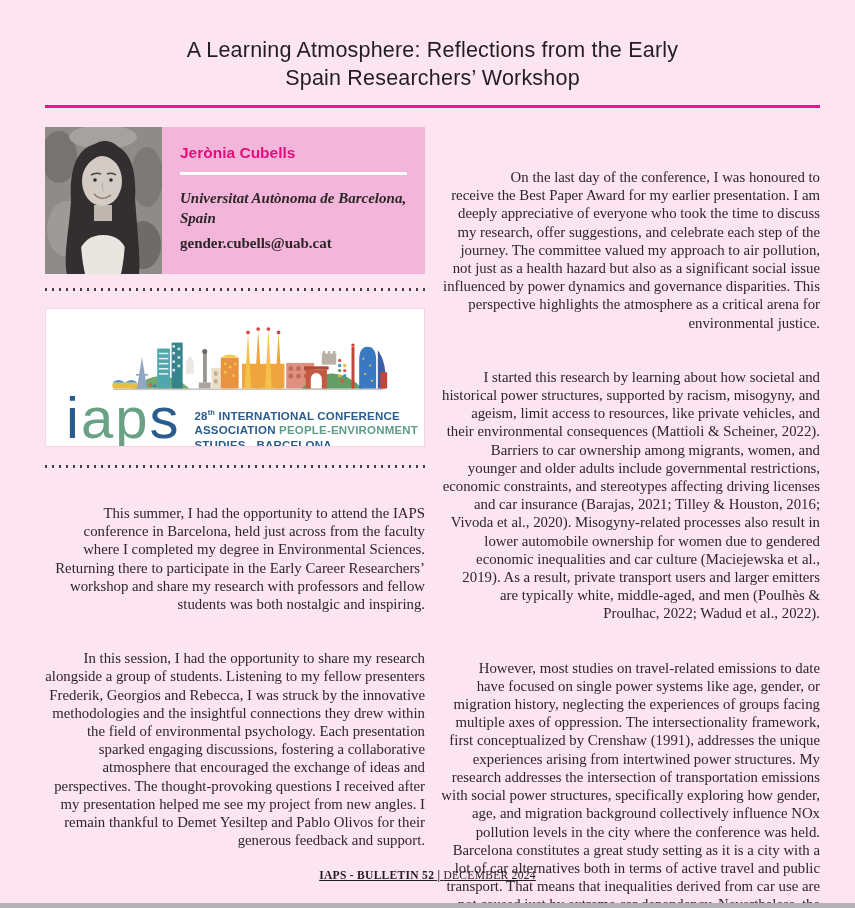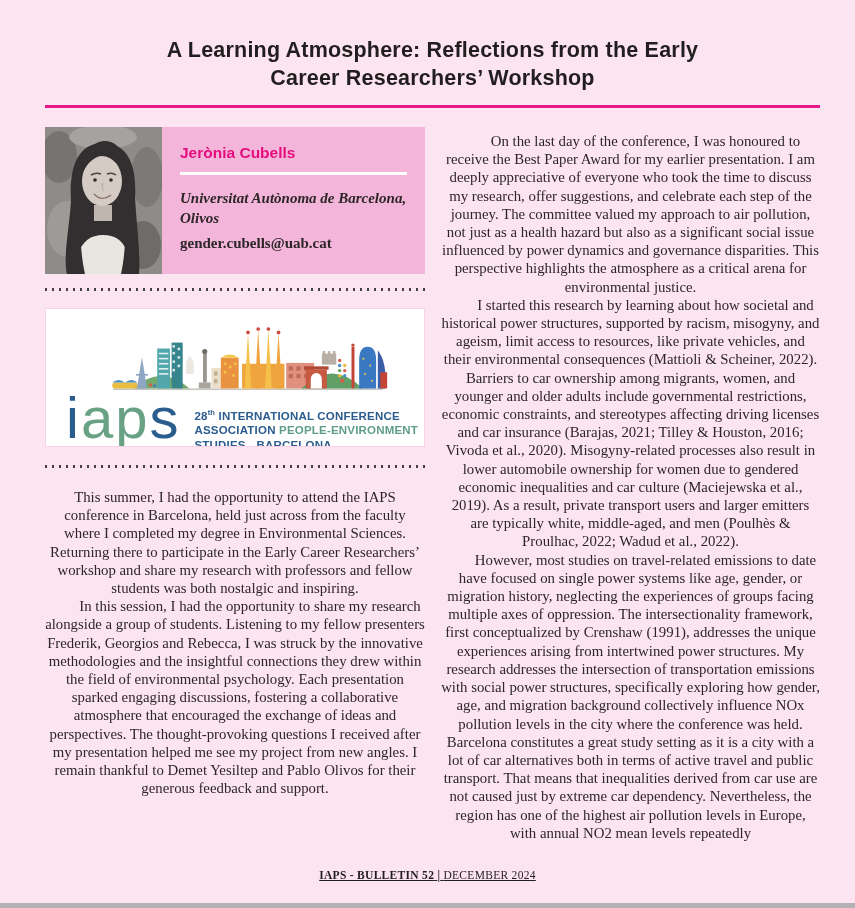--- a/index.html
+++ b/index.html
@@ -10,21 +10,21 @@
     font-family:"Liberation Serif", serif;
     color:#2d2628;
     overflow:hidden;
   }
   .content { position:absolute; left:45px; top:0; width:775px; }
 
   .article-title {
     margin-top:36px;
     text-align:center;
     font-family:"Liberation Sans", sans-serif;
-    font-weight:bold;
+    font-weight:normal;
     font-size:21.5px;
     line-height:28px;
     color:#221e1f;
     letter-spacing:0.2px;
   }
   .title-divider { margin-top:13px; height:3px; background:#e8188a; }
 
   .columns { display:flex; gap:16px; margin-top:19px; }
   .col-left  { width:380px; }
   .col-right { width:379px; }
@@ -70,42 +70,42 @@
     font-family:"Liberation Sans", sans-serif;
     font-weight:bold; font-size:11.5px; line-height:14.5px;
     color:#2b5c8e; letter-spacing:0.2px;
   }
   .logo-textblock .green { color:#5f9e85; }
   .logo-textblock sup { font-size:7.5px; vertical-align:super; }
 
   
   .body-text { margin-top:20px; }
   .body-text p, .col-right p {
-    font-size:14.8px; line-height:18.2px; color:#2d2628; text-align:center;
+    font-size:14.8px; line-height:18.2px; color:#2d2628; text-align:right;margin-top:36px;
   }
   p.indent { text-indent:30px; }
   .col-right { padding-top:5px; }
 
   .page-footer {
     position:absolute; left:0; bottom:27px; width:855px;
     text-align:center;
     font-family:"Liberation Serif", serif;
     font-size:11.5px; color:#221e1f; letter-spacing:0.3px;text-decoration:underline;
   }
   .footer-bold { font-weight:bold; }
   .bottom-bar { position:absolute; left:0; bottom:0; width:855px; height:5px; background:#b3b1b4; }
 </style>
 </head>
 <body>
 
 <div class="content">
 
   <h1 class="article-title">
     <span>A Learning Atmosphere: Reflections from the Early</span><br>
-    <span>Career Researchers’ Workshop</span>
+    <span>Spain Researchers’ Workshop</span>
   </h1>
 
   <div class="title-divider"></div>
 
   <div class="columns">
 
     <div class="col-left">
 
       <div class="author-card">
         <div class="author-photo">
@@ -130,21 +130,21 @@
             <path d="M28,147 C32,118 42,108 58,108 C76,108 84,120 88,147 Z" fill="#e9e6e2"></path>
             <path d="M26,74 C24,104 18,130 22,147 L40,147 C34,120 36,100 36,80 Z" fill="#332e2f"></path>
             <path d="M90,72 C92,102 96,126 92,147 L76,147 C82,118 80,98 80,78 Z" fill="#332e2f"></path>
           </svg>
         </div>
         <div class="author-info">
           <div class="author-name">Jerònia Cubells</div>
           <div class="name-underline"></div>
           <div class="author-affiliation">
             <span>Universitat Autònoma de Barcelona,</span>
-            <span>Olivos</span>
+            <span>Spain</span>
           </div>
           <div class="author-email">gender.cubells@uab.cat</div>
         </div>
       </div>
 
       <div class="dotted-divider"></div>
 
       <div class="logo-box">
         <div class="skyline-wrap">
           <svg viewBox="0 0 330 84" xmlns="http://www.w3.org/2000/svg">

